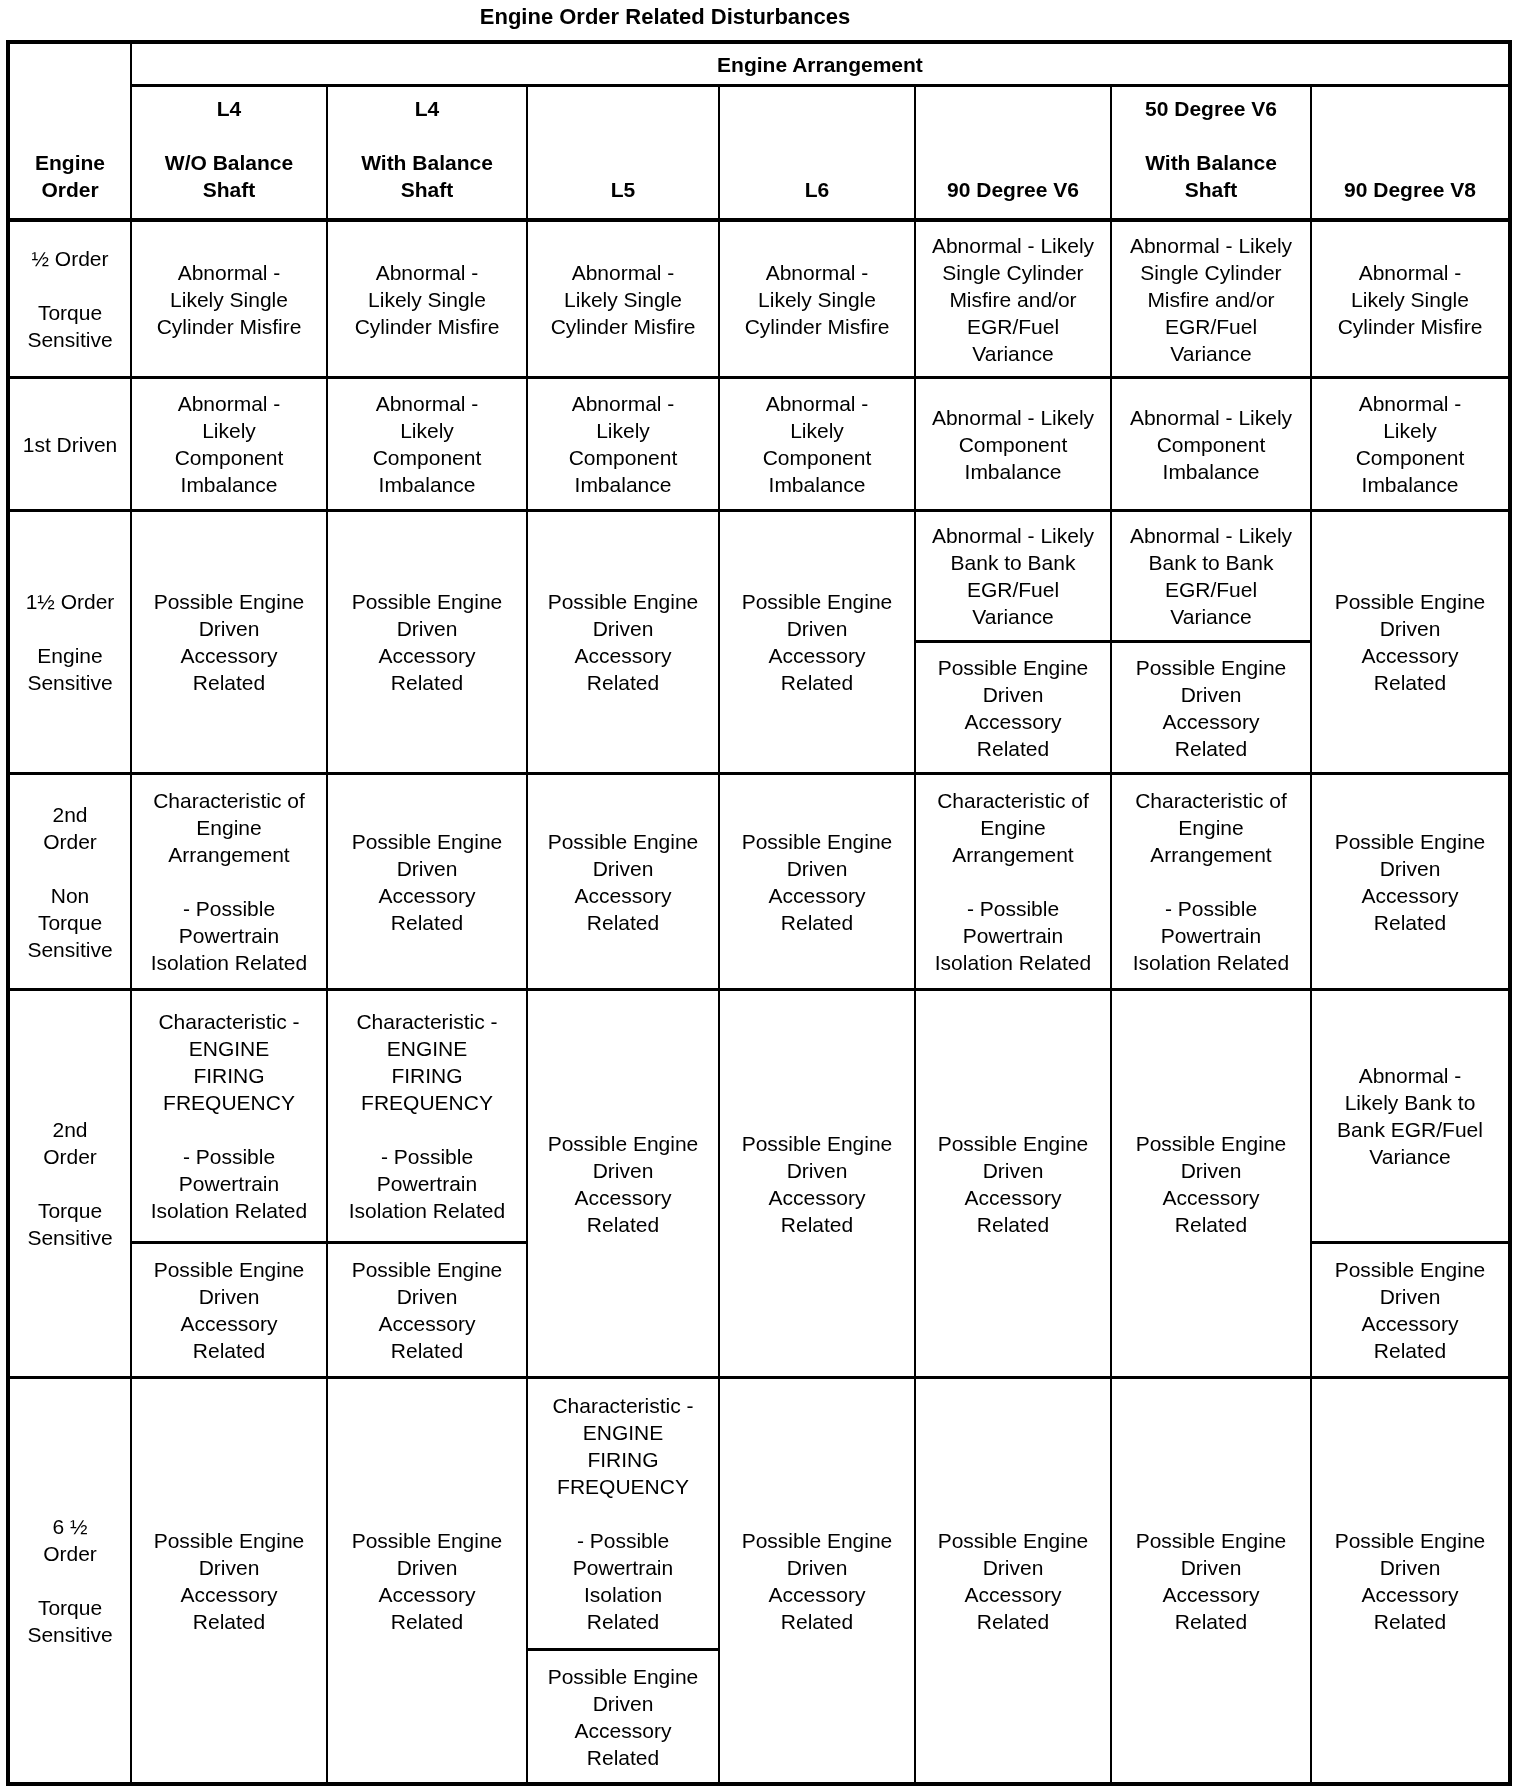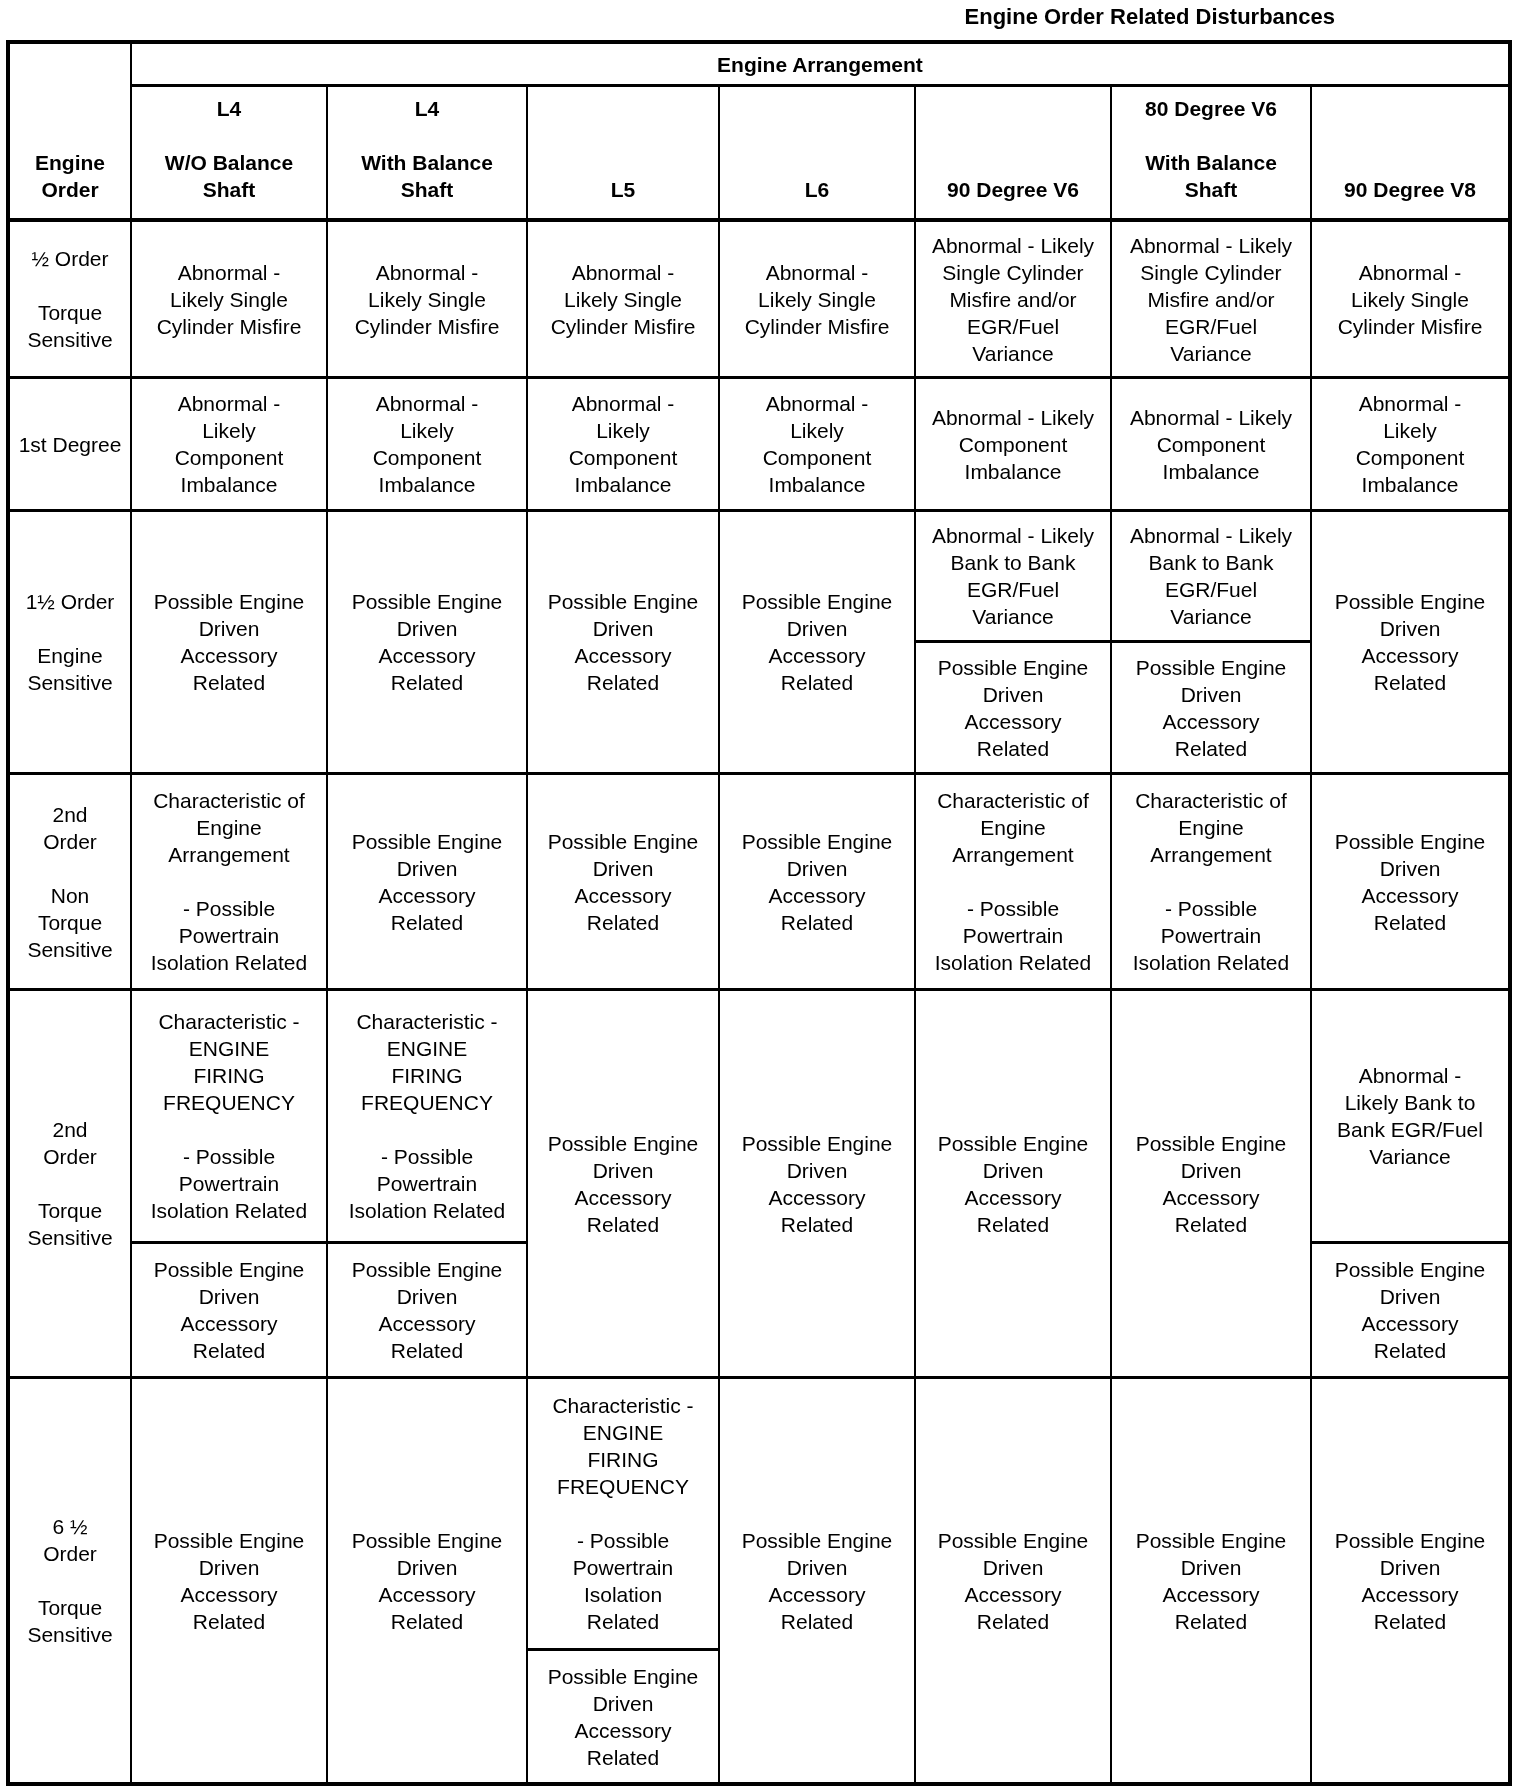--- a/index.html
+++ b/index.html
@@ -2,22 +2,22 @@
 <html><head>
 <meta charset="utf-8">
 <style>
   html,body{margin:0;padding:0;background:#fff;}
   body{
     width:1520px;height:1788px;position:relative;
     font-family:"Liberation Sans", sans-serif;
     color:#000;
   }
   .title{
-    position:absolute;top:4px;left:13px;width:1322px;
-    text-align:right;font-size:22px;font-weight:bold;
+    position:absolute;top:4px;left:4px;width:1322px;
+    text-align:center;font-size:22px;font-weight:bold;
   }
   .grid{
     position:absolute;left:6px;top:40px;
     display:grid;
     grid-template-columns:122px 196px 200px 192px 196px 196px 200px 196px;
     grid-template-rows:43px 135px 157px 133px 131px 132px 216px 253px 135px 272px 131px;
     border:4px solid #000;
     background:#fff;
   }
   .cell{
@@ -59,21 +59,21 @@
 
 W/O Balance
 Shaft</div>
   <div class="cell hd" style="grid-area:2/3/3/4">L4
 
 With Balance
 Shaft</div>
   <div class="cell hd" style="grid-area:2/4/3/5">L5</div>
   <div class="cell hd" style="grid-area:2/5/3/6">L6</div>
   <div class="cell hd" style="grid-area:2/6/3/7">90 Degree V6</div>
-  <div class="cell hd" style="grid-area:2/7/3/8">80 Degree V6
+  <div class="cell hd" style="grid-area:2/7/3/8">50 Degree V6
 
 With Balance
 Shaft</div>
   <div class="cell hd br0" style="grid-area:2/8/3/9">90 Degree V8</div>
 
   <div class="cell" style="grid-area:3/1/4/2">½ Order
 
 Torque
 Sensitive</div>
   <div class="cell" style="grid-area:3/2/4/3">Abnormal -
@@ -95,21 +95,21 @@
 Variance</div>
   <div class="cell" style="grid-area:3/7/4/8">Abnormal - Likely
 Single Cylinder
 Misfire and/or
 EGR/Fuel
 Variance</div>
   <div class="cell br0" style="grid-area:3/8/4/9">Abnormal -
 Likely Single
 Cylinder Misfire</div>
 
-  <div class="cell" style="grid-area:4/1/5/2">1st Degree</div>
+  <div class="cell" style="grid-area:4/1/5/2">1st Driven</div>
   <div class="cell" style="grid-area:4/2/5/3">Abnormal -
 Likely
 Component
 Imbalance</div>
   <div class="cell" style="grid-area:4/3/5/4">Abnormal -
 Likely
 Component
 Imbalance</div>
   <div class="cell" style="grid-area:4/4/5/5">Abnormal -
 Likely

